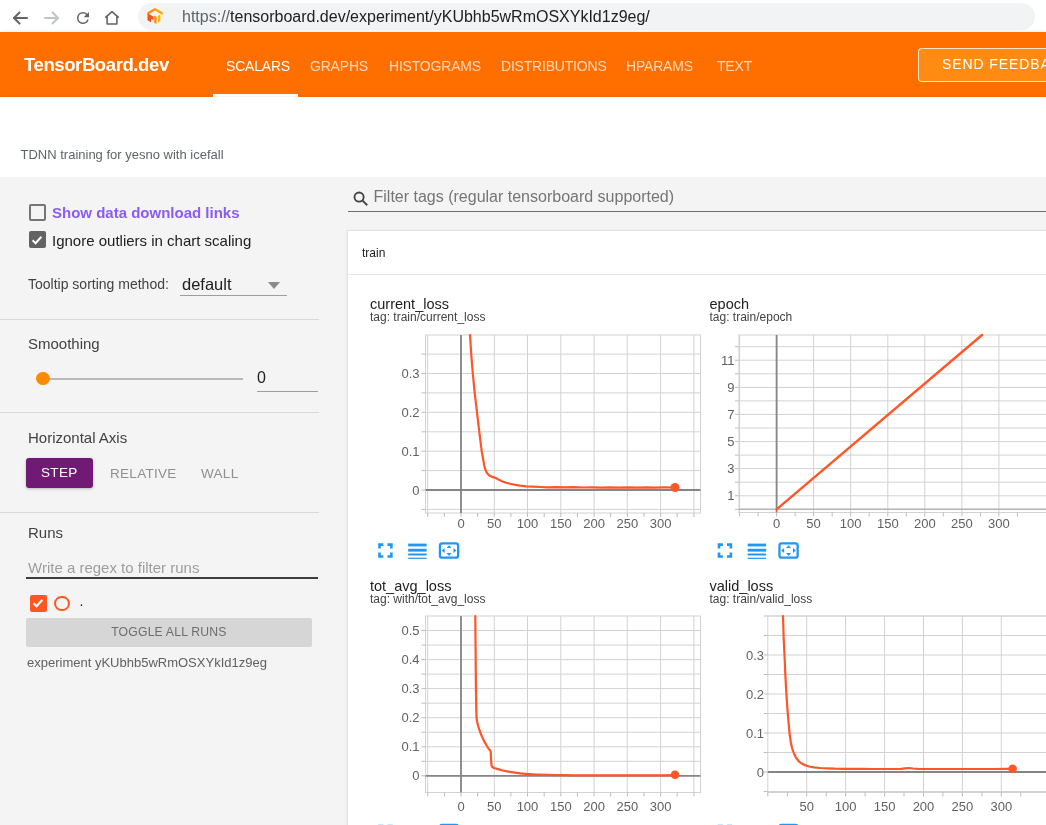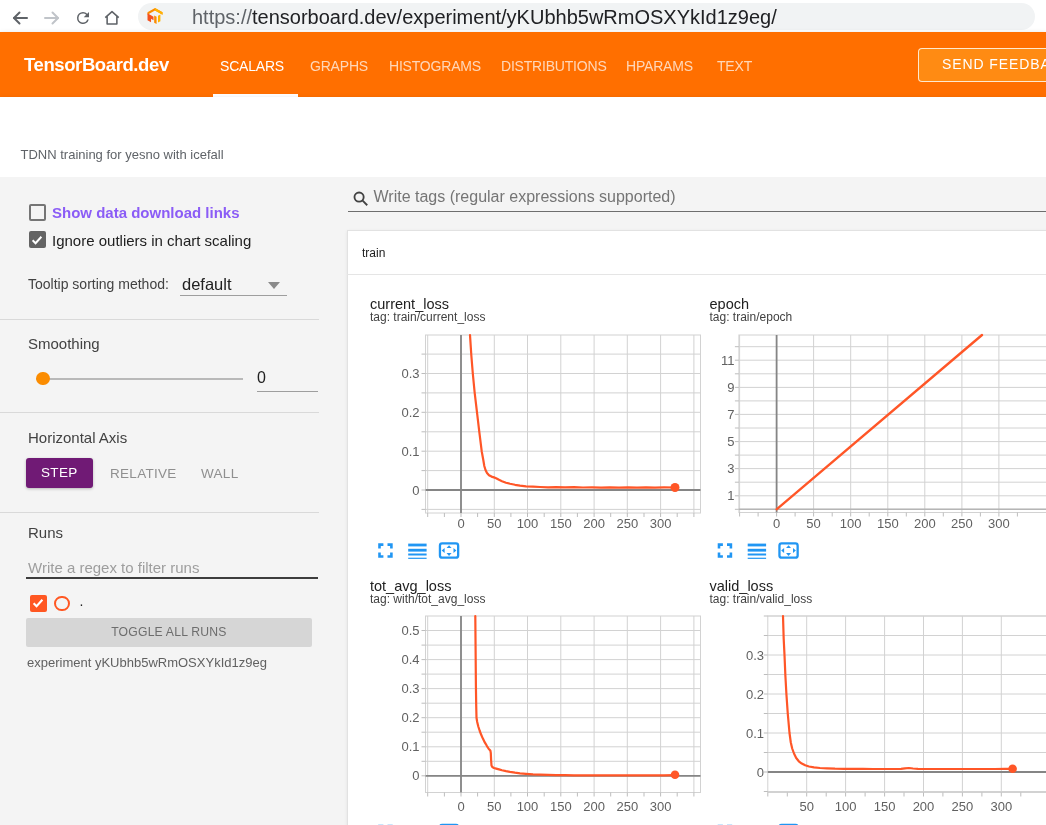--- a/index.html
+++ b/index.html
@@ -22,24 +22,24 @@
     <path d="M3,11.5 L12,3.5 L21,11.5 M5.5,9.7 V20 H18.5 V9.7"></path>
   </svg>
 <div class="abs" style="left:138px;top:2.5px;width:897px;height:27px;background:#f1f3f4;border-radius:13.5px"></div>
 <svg class="abs" style="left:146px;top:6.5px" width="18" height="18" viewBox="0 0 24 24">
 <path d="M12,1.2 L22,6.9 V10.4 L12,4.7 L2,10.4 V6.9 Z" fill="#fb8c00"></path>
 <path d="M22,6.9 V10.4 L12,4.7 V1.2 Z" fill="#ffb300"></path>
 <path d="M2,8.4 L10,13 V17.6 L6.7,15.7 V20.4 L2,17.7 Z" fill="#f4511e"></path>
 <path d="M10.9,11.2 L14.1,13 V22.8 L10.9,21 Z" fill="#fb8c00"></path>
 <path d="M16,11.5 L19.2,10 V18.9 L16,20.7 Z" fill="#ffb300"></path>
 </svg>
-<div class="abs" style="left:192px;top:8.5px;font-size:20px;color:#202124;line-height:16.1px;white-space:nowrap;"><span style="color:#5f6368">https://</span>tensorboard.dev/experiment/yKUbhb5wRmOSXYkId1z9eg/</div>
+<div class="abs" style="left:182px;top:8.5px;font-size:16px;color:#202124;line-height:16.1px;white-space:nowrap;"><span style="color:#5f6368">https://</span>tensorboard.dev/experiment/yKUbhb5wRmOSXYkId1z9eg/</div>
 <div class="abs" style="left:0px;top:32px;width:1046px;height:65px;background:#ff6f00;box-shadow:0 3px 6px rgba(0,0,0,0.32)"></div>
 <div class="abs" style="left:24px;top:53.5px;font-size:18.5px;color:#fff;line-height:21.3px;white-space:nowrap;font-weight:bold;letter-spacing:-0.4px;">TensorBoard.dev</div>
-<div class="abs" style="left:220px;top:57.5px;font-size:14px;color:#ffffff;line-height:16.1px;white-space:nowrap;font-weight:500;letter-spacing:-0.2px;">SCALARS</div>
+<div class="abs" style="left:226px;top:57.5px;font-size:14px;color:#ffffff;line-height:16.1px;white-space:nowrap;font-weight:500;letter-spacing:-0.2px;">SCALARS</div>
 <div class="abs" style="left:310px;top:57.5px;font-size:14px;color:rgba(255,255,255,0.72);line-height:16.1px;white-space:nowrap;font-weight:500;letter-spacing:-0.2px;">GRAPHS</div>
 <div class="abs" style="left:389px;top:57.5px;font-size:14px;color:rgba(255,255,255,0.72);line-height:16.1px;white-space:nowrap;font-weight:500;letter-spacing:-0.2px;">HISTOGRAMS</div>
 <div class="abs" style="left:501px;top:57.5px;font-size:14px;color:rgba(255,255,255,0.72);line-height:16.1px;white-space:nowrap;font-weight:500;letter-spacing:-0.2px;">DISTRIBUTIONS</div>
 <div class="abs" style="left:626px;top:57.5px;font-size:14px;color:rgba(255,255,255,0.72);line-height:16.1px;white-space:nowrap;font-weight:500;letter-spacing:-0.2px;">HPARAMS</div>
 <div class="abs" style="left:717px;top:57.5px;font-size:14px;color:rgba(255,255,255,0.72);line-height:16.1px;white-space:nowrap;font-weight:500;letter-spacing:-0.2px;">TEXT</div>
 <div class="abs" style="left:213px;top:94px;width:85px;height:3px;background:#fff"></div>
 <div class="abs" style="left:918px;top:48px;width:150px;height:34px;background:#ff8b13;border:1.5px solid rgba(255,255,255,0.8);border-radius:4px;color:#fff;font-size:14px;letter-spacing:0.9px;line-height:31px;padding-left:23px;white-space:nowrap">SEND FEEDBACK</div>
 <div class="abs" style="left:0px;top:97px;width:1046px;height:80px;background:#ffffff;box-shadow:0 3px 6px rgba(0,0,0,0.26)"></div>
 <div class="abs" style="left:20.5px;top:147.5px;font-size:13px;color:#5f6368;line-height:14.9px;white-space:nowrap;">TDNN training for yesno with icefall</div>
 <div class="abs" style="left:0px;top:177px;width:1046px;height:648px;background:#f4f4f4"></div>
@@ -74,21 +74,21 @@
     <path d="M4.5,12.5 L9.5,17.5 L19.5,6.5"></path>
   </svg>
 <div class="abs" style="left:54px;top:595.5px;width:15.6px;height:15.6px;border:2.3px solid #ff5722;border-radius:50%"></div>
 <div class="abs" style="left:79.5px;top:593px;font-size:14px;color:#212121;line-height:16.1px;white-space:nowrap;">.</div>
 <div class="abs" style="left:25.9px;top:617.5px;width:286px;height:29px;background:#d6d6d6;border-radius:2px;color:#6d6d6d;font-size:12.2px;letter-spacing:0.2px;text-align:center;line-height:29px">TOGGLE ALL RUNS</div>
 <div class="abs" style="left:27px;top:655.5px;font-size:13px;color:#616161;line-height:14.9px;white-space:nowrap;">experiment yKUbhb5wRmOSXYkId1z9eg</div>
 <svg class="abs" style="left:351.5px;top:189.5px" width="17" height="17" viewBox="0 0 24 24" fill="none" stroke="#424242" stroke-width="2.6">
     <circle cx="10" cy="10" r="6.5"></circle>
     <line x1="15" y1="15" x2="21.5" y2="21.5"></line>
   </svg>
-<div class="abs" style="left:373.5px;top:188px;font-size:16px;color:#757575;line-height:18.4px;white-space:nowrap;">Write tags (regular expressions supported)</div>
+<div class="abs" style="left:373.5px;top:188px;font-size:16px;color:#757575;line-height:18.4px;white-space:nowrap;">Filter tags (regular tensorboard supported)</div>
 <div class="abs" style="left:347.5px;top:210.5px;width:698.5px;height:1.5px;background:#6e6e6e"></div>
 <div class="abs" style="left:347px;top:230px;width:709px;height:605px;background:#ffffff;border:1px solid #e2e2e2;box-shadow:0 1px 3px rgba(0,0,0,0.08)"></div>
 <div class="abs" style="left:362px;top:244px;font-size:12px;color:#212121;line-height:18.4px;white-space:nowrap;">train</div>
 <div class="abs" style="left:347px;top:273.5px;width:699px;height:1px;background:#e5e5e5"></div>
 <div class="abs" style="left:370px;top:296px;font-size:14.5px;color:#212121;line-height:16.7px;white-space:nowrap;text-align:center;">current_loss</div>
 <div class="abs" style="left:370px;top:310.5px;font-size:12px;color:#424242;line-height:13.8px;white-space:nowrap;">tag: train/current_loss</div>
 <div class="abs" style="left:709.5px;top:296px;font-size:14.5px;color:#212121;line-height:16.7px;white-space:nowrap;">epoch</div>
 <div class="abs" style="left:709.5px;top:310.5px;font-size:12px;color:#424242;line-height:13.8px;white-space:nowrap;">tag: train/epoch</div>
 <div class="abs" style="left:370px;top:577.5px;font-size:14.5px;color:#212121;line-height:16.7px;white-space:nowrap;">tot_avg_loss</div>
 <div class="abs" style="left:370px;top:592.5px;font-size:12px;color:#424242;line-height:13.8px;white-space:nowrap;">tag: with/tot_avg_loss</div>

